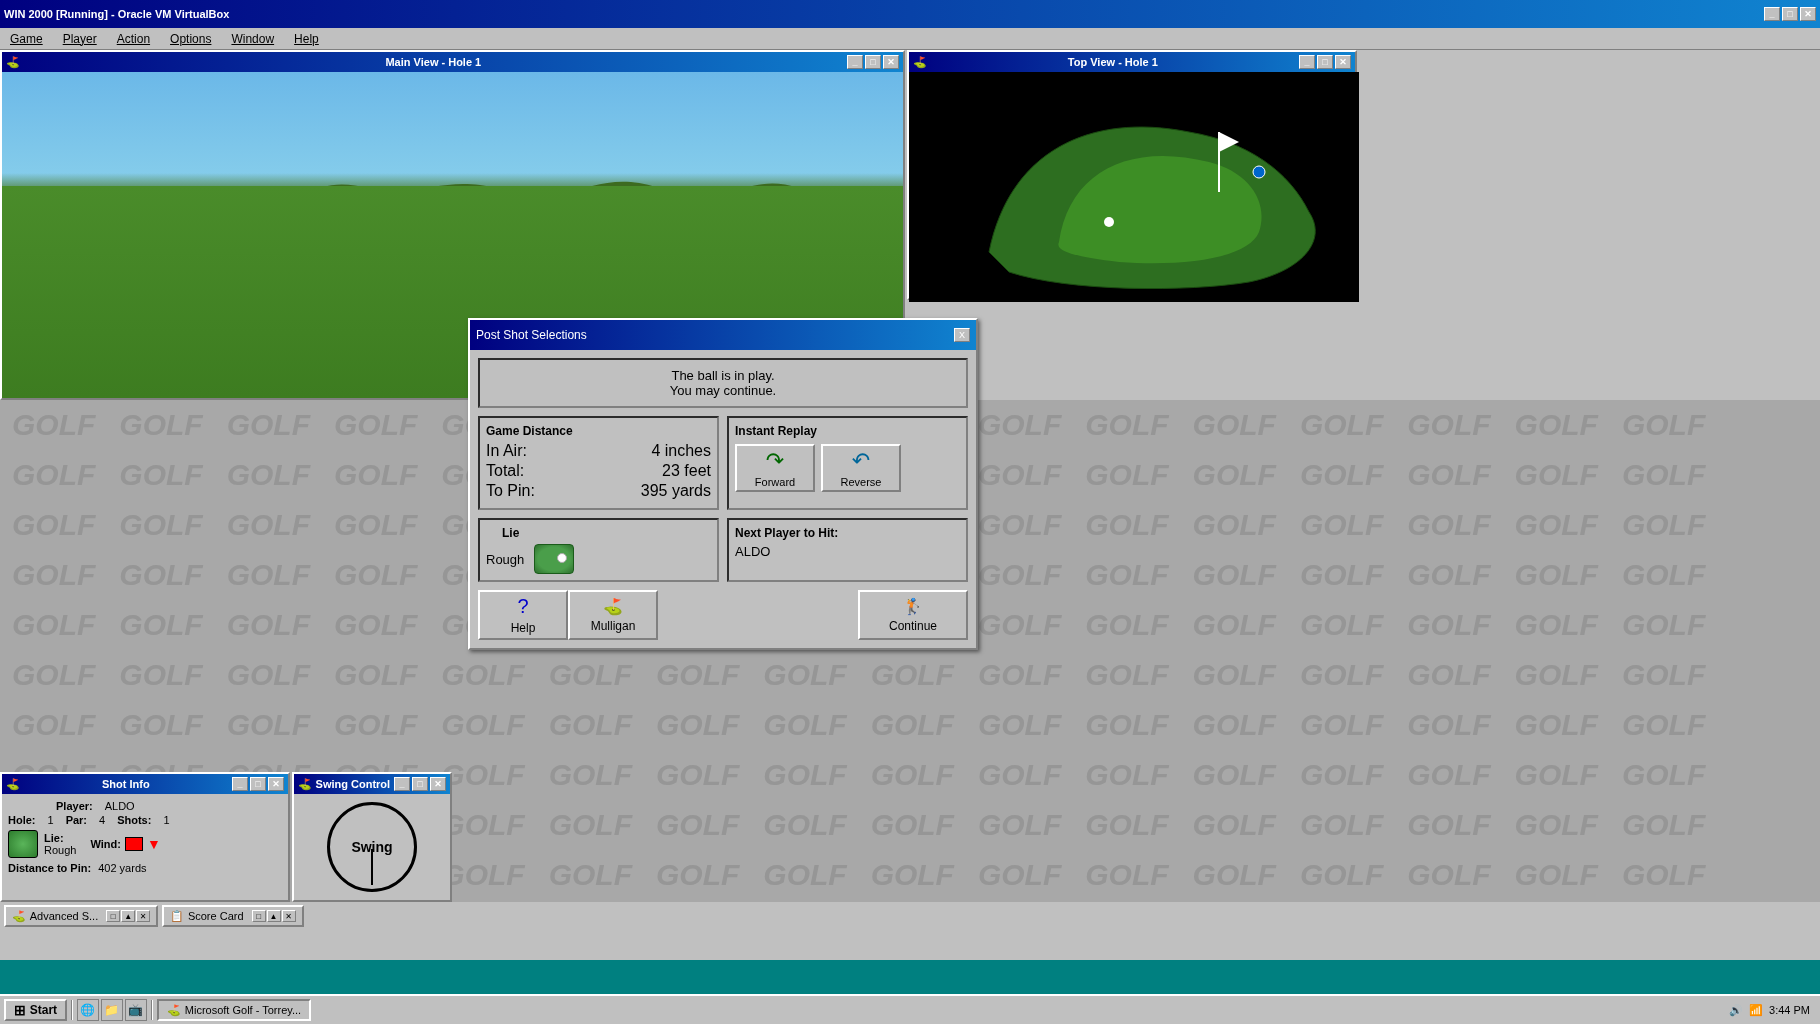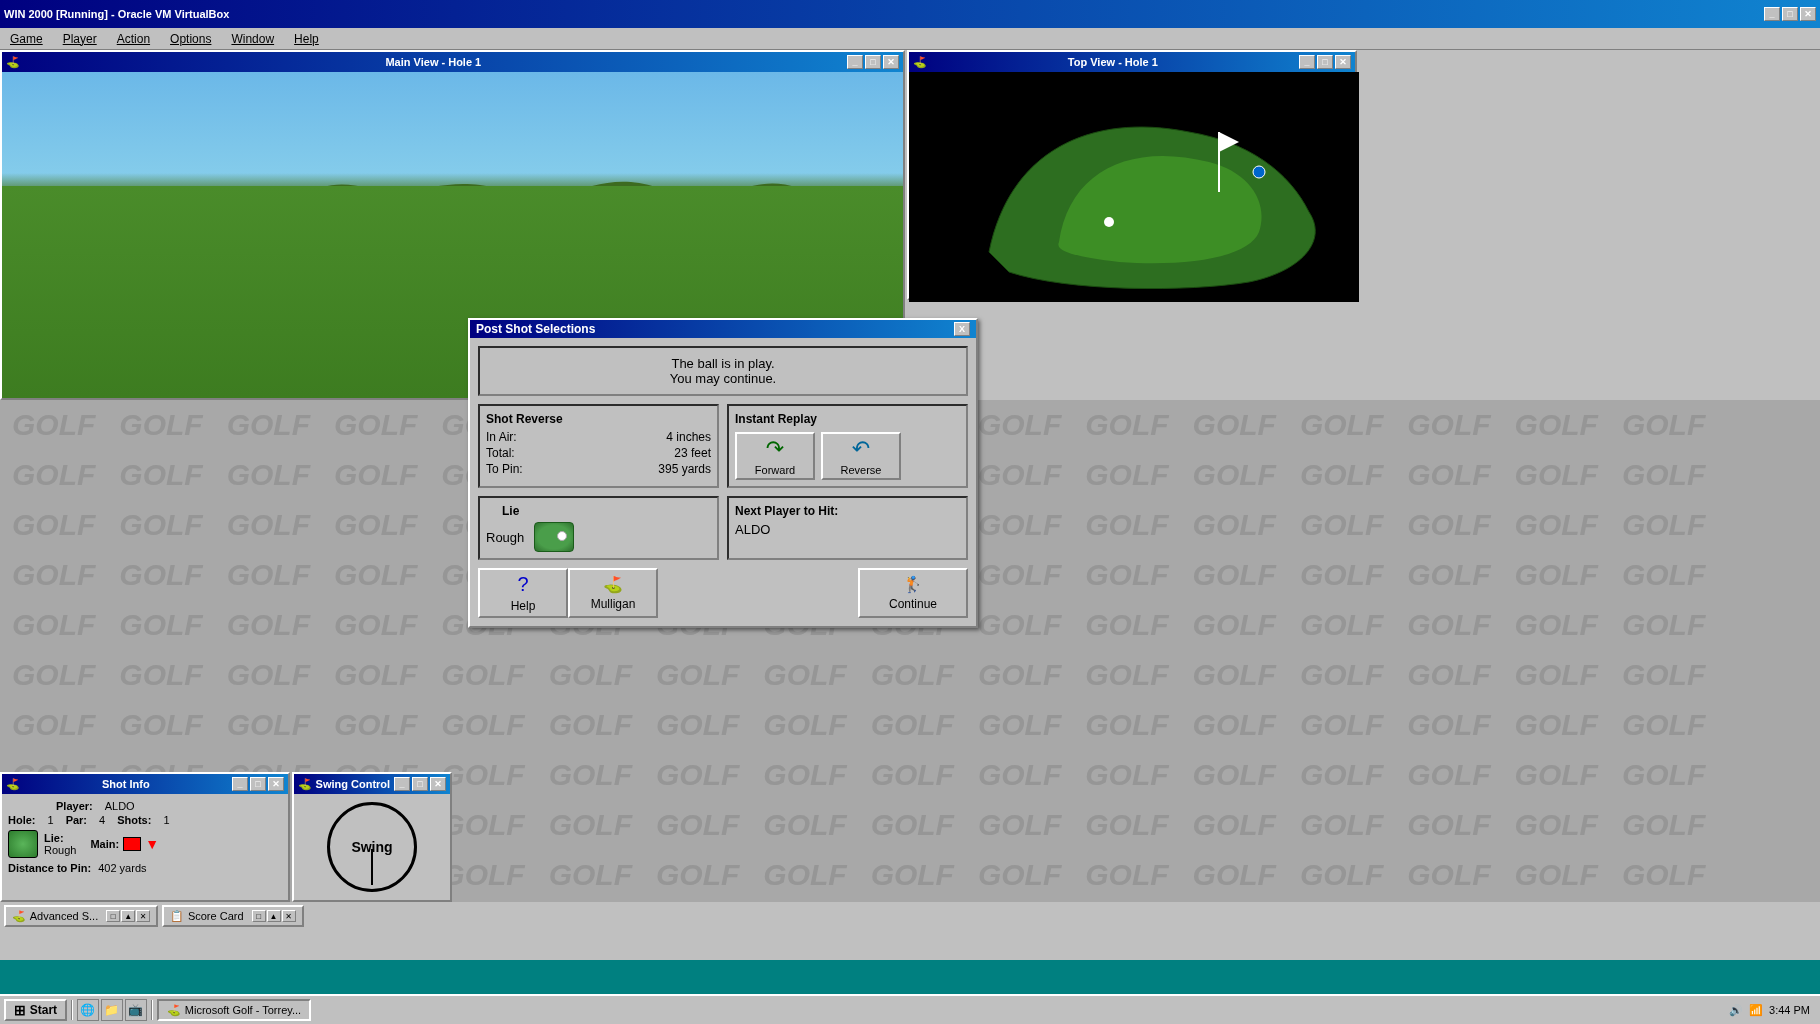--- a/index.html
+++ b/index.html
@@ -213,29 +213,29 @@
     #post-shot-dialog {
       position: absolute;
       top: 268px; left: 468px;
       width: 510px;
       background: #c0c0c0;
       border: 2px solid;
       border-color: #fff #808080 #808080 #fff;
       box-shadow: 2px 2px 4px rgba(0,0,0,0.5);
     }
     #dialog-titlebar {
-      height: 18px;
+      height: 30px;
       background: linear-gradient(to right, #000080, #1084d0);
       display: flex;
       align-items: center;
       justify-content: space-between;
       padding: 7px 6px;
       color: white;
       font-size: 12px;
-      font-weight: bold;
+      font-weight: normal;
     }
     #dialog-titlebar-btns { display: flex; gap: 2px; }
     .dialog-title-btn {
       width: 16px; height: 14px;
       background: #c0c0c0;
       border: 1px solid;
       border-color: #fff #808080 #808080 #fff;
       font-size: 9px;
       display: flex; align-items: center; justify-content: center;
       cursor: pointer;
@@ -265,21 +265,21 @@
       padding: 6px;
     }
     #shot-distance-title {
       font-weight: bold;
       margin-bottom: 4px;
       font-size: 12px;
     }
     .distance-row {
       display: flex;
       justify-content: space-between;
-      font-size: 12px;
+      font-size: 16px;
       margin: 2px 0;
       align-items: flex-end;
     }
     
     #instant-replay-box {
       flex: 1;
       border: 2px inset #808080;
       padding: 6px;
     }
     #instant-replay-title {
@@ -762,21 +762,21 @@
       </div>
       <div style="display:flex; align-items:center; gap:6px; margin-top:4px;">
 
         <div style="width:30px;height:28px;background:radial-gradient(#5ab55a,#2d7c2d);border:1px solid #000;border-radius:3px;"></div>
         <div>
           <span style="font-weight:bold;">Lie:</span>
           <br>
           <span>Rough</span>
         </div>
         <div class="wind-indicator" style="margin-left:8px;">
-          <span style="font-weight:bold;">Main:</span>
+          <span style="font-weight:bold;">Wind:</span>
           <div class="wind-bar"></div>
           <span class="wind-arrow">▼</span>
         </div>
       </div>
       <div style="margin-top:4px;">
         <span style="font-weight:bold;">Distance to Pin:</span>
         <span style="margin-left:4px;">402 yards</span>
       </div>
     </div>
   </div>
@@ -813,21 +813,21 @@
       <div id="dialog-body">
 
         <div id="dialog-info">
           <div>The ball is in play.</div>
           <div>You may continue.</div>
         </div>
 
         <div id="dialog-middle">
 
           <div id="shot-distance-box">
-            <div id="shot-distance-title">Shot Reverse</div>
+            <div id="shot-distance-title">Game Distance</div>
             <div class="distance-row">
               <span>In Air:</span>
               <span>4 inches</span>
             </div>
             <div class="distance-row">
               <span>Total:</span>
               <span>23 feet</span>
             </div>
             <div class="distance-row">
               <span>To Pin:</span>

